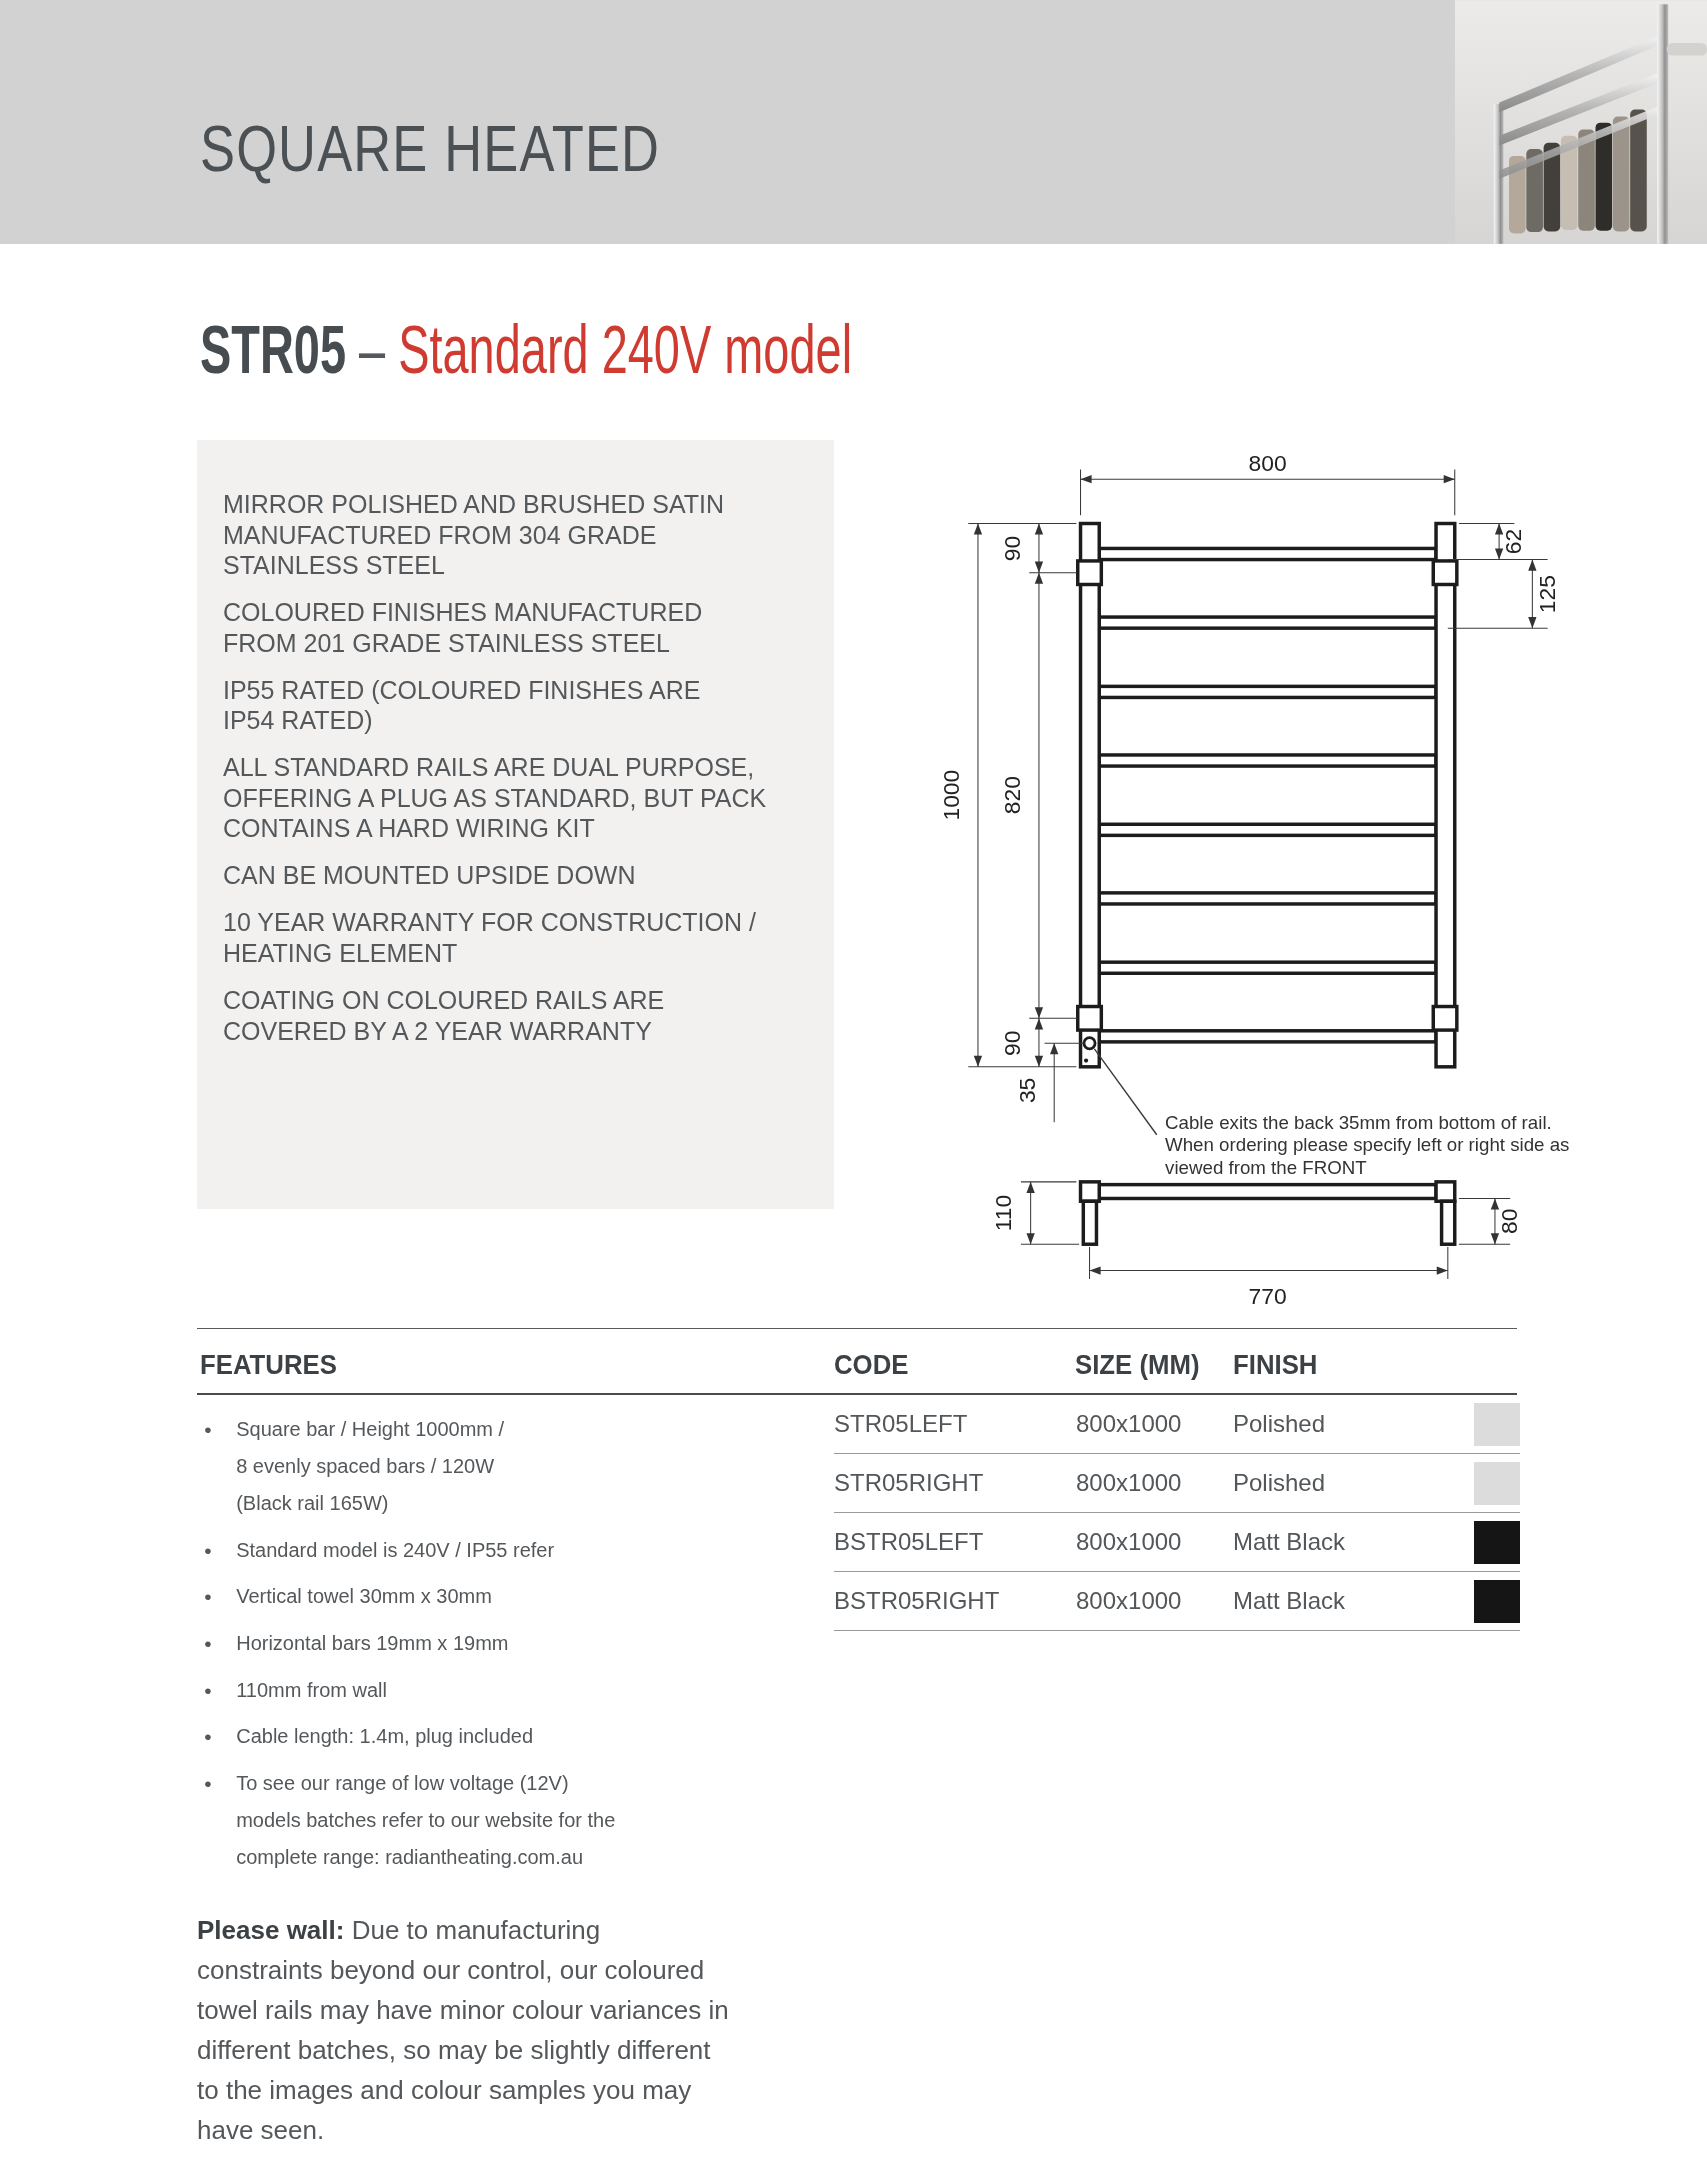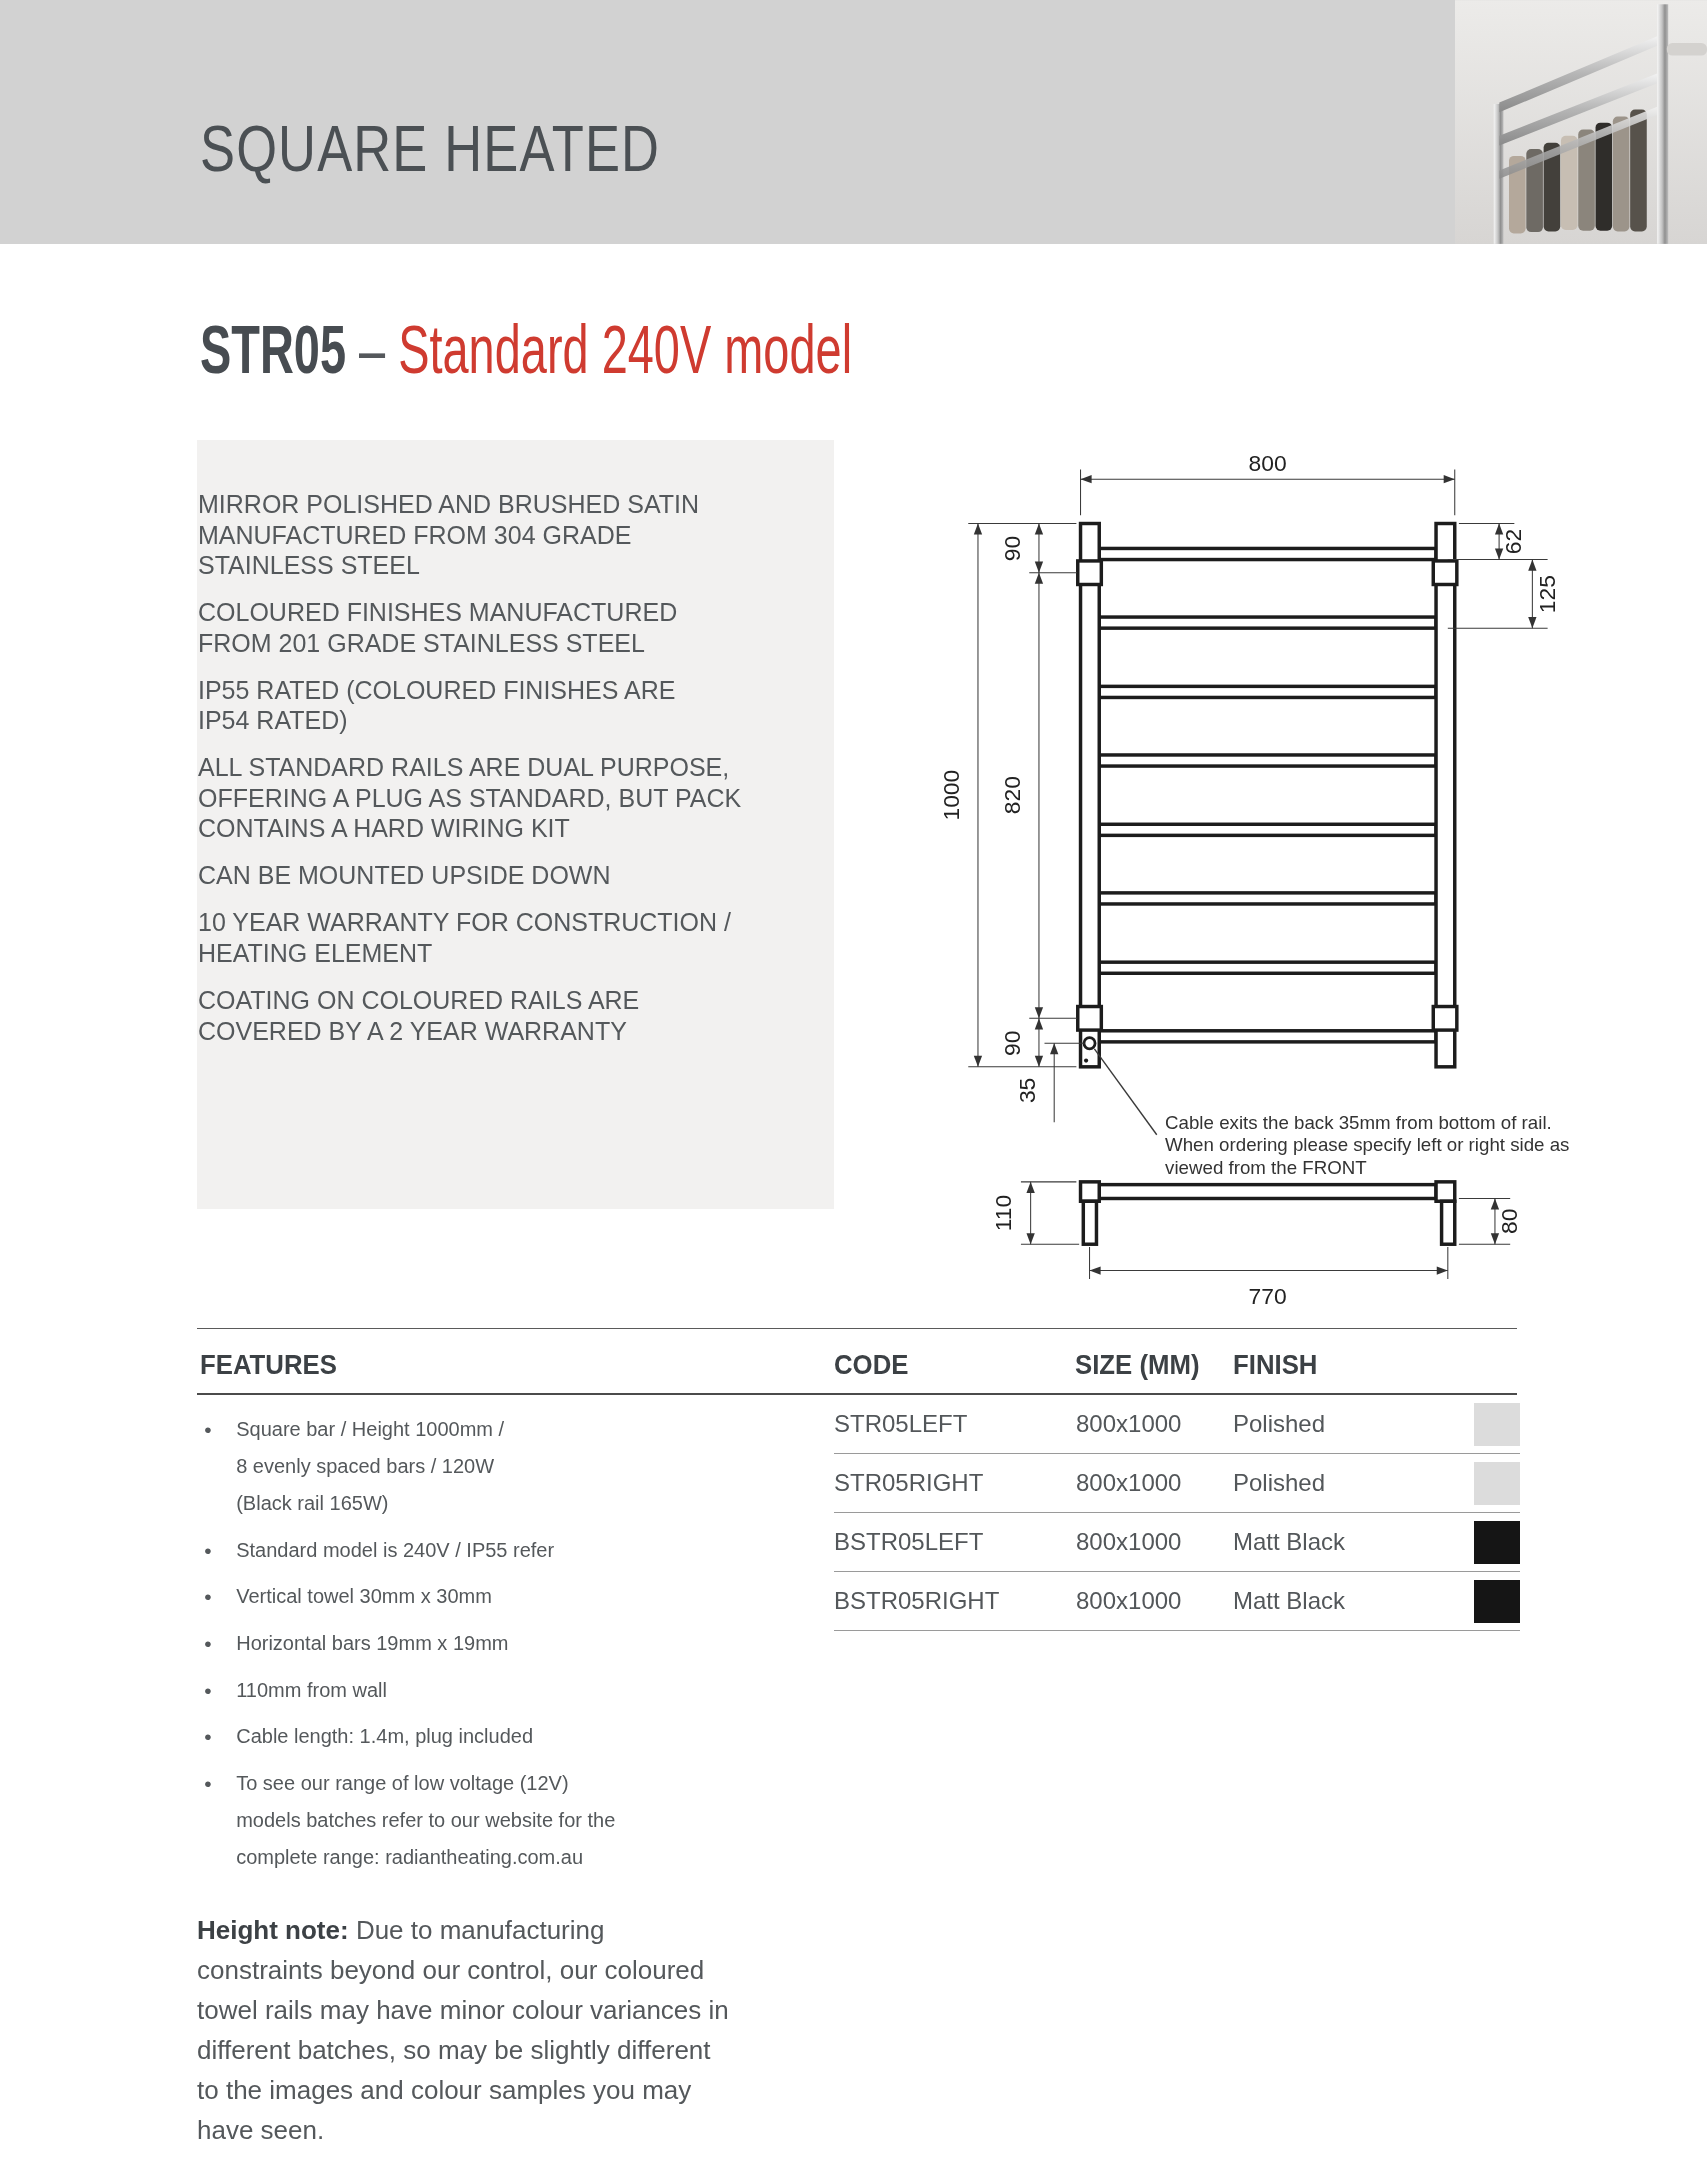--- a/index.html
+++ b/index.html
@@ -14,21 +14,21 @@
 
   
   .model-title{position:absolute;left:200px;top:310px;font-size:69px;white-space:nowrap;
         transform:scaleX(.68);transform-origin:left top;color:#474c51;}
   .model-title b{font-weight:bold;color:#474c51;}
   .model-title .dash{color:#55585c;font-weight:normal;}
   .model-title .sub{color:#cf3b30;font-weight:normal;}
 
   
   .spec-box{position:absolute;left:197px;top:440px;width:637px;height:769px;background:#f2f1f0;
-        box-sizing:border-box;padding:49px 28px 0 1px;}
+        box-sizing:border-box;padding:49px 28px 0 26px;}
   .spec-box p{margin:0 0 16.6px 0;white-space:pre-line;font-size:25px;line-height:30.5px;color:#54585b;}
 
   
   .diagram{position:absolute;left:935px;top:443px;width:772px;height:915px;}
   .diagram text{font-family:"Liberation Sans", sans-serif;fill:#222;font-size:33px;}
   .diagram .note-text{font-size:27px;fill:#333;}
 
   
   .rule-top{position:absolute;left:197px;top:1328px;width:1320px;height:1.4px;background:#5a5a5a;}
   .rule-head{position:absolute;left:197px;top:1393px;width:1320px;height:2.1px;background:#4b4b4b;}
@@ -273,21 +273,21 @@
       </div>
     <div class="feat">
       <span class="bullet">•</span>
       <span class="ftext">To see our range of low voltage (12V)
 models batches refer to our website for the
 complete range: radiantheating.com.au</span>
       </div>
   </div>
 
   <p class="note">
-    <b>Height note:</b><span> Due to manufacturing
+    <b>Please wall:</b><span> Due to manufacturing
 constraints beyond our control, our coloured
 towel rails may have minor colour variances in
 different batches, so may be slightly different
 to the images and colour samples you may
 have seen.</span>
   </p>
 
   <div class="spec-table">
     <div class="trow">
       <div class="cell">STR05LEFT</div>

